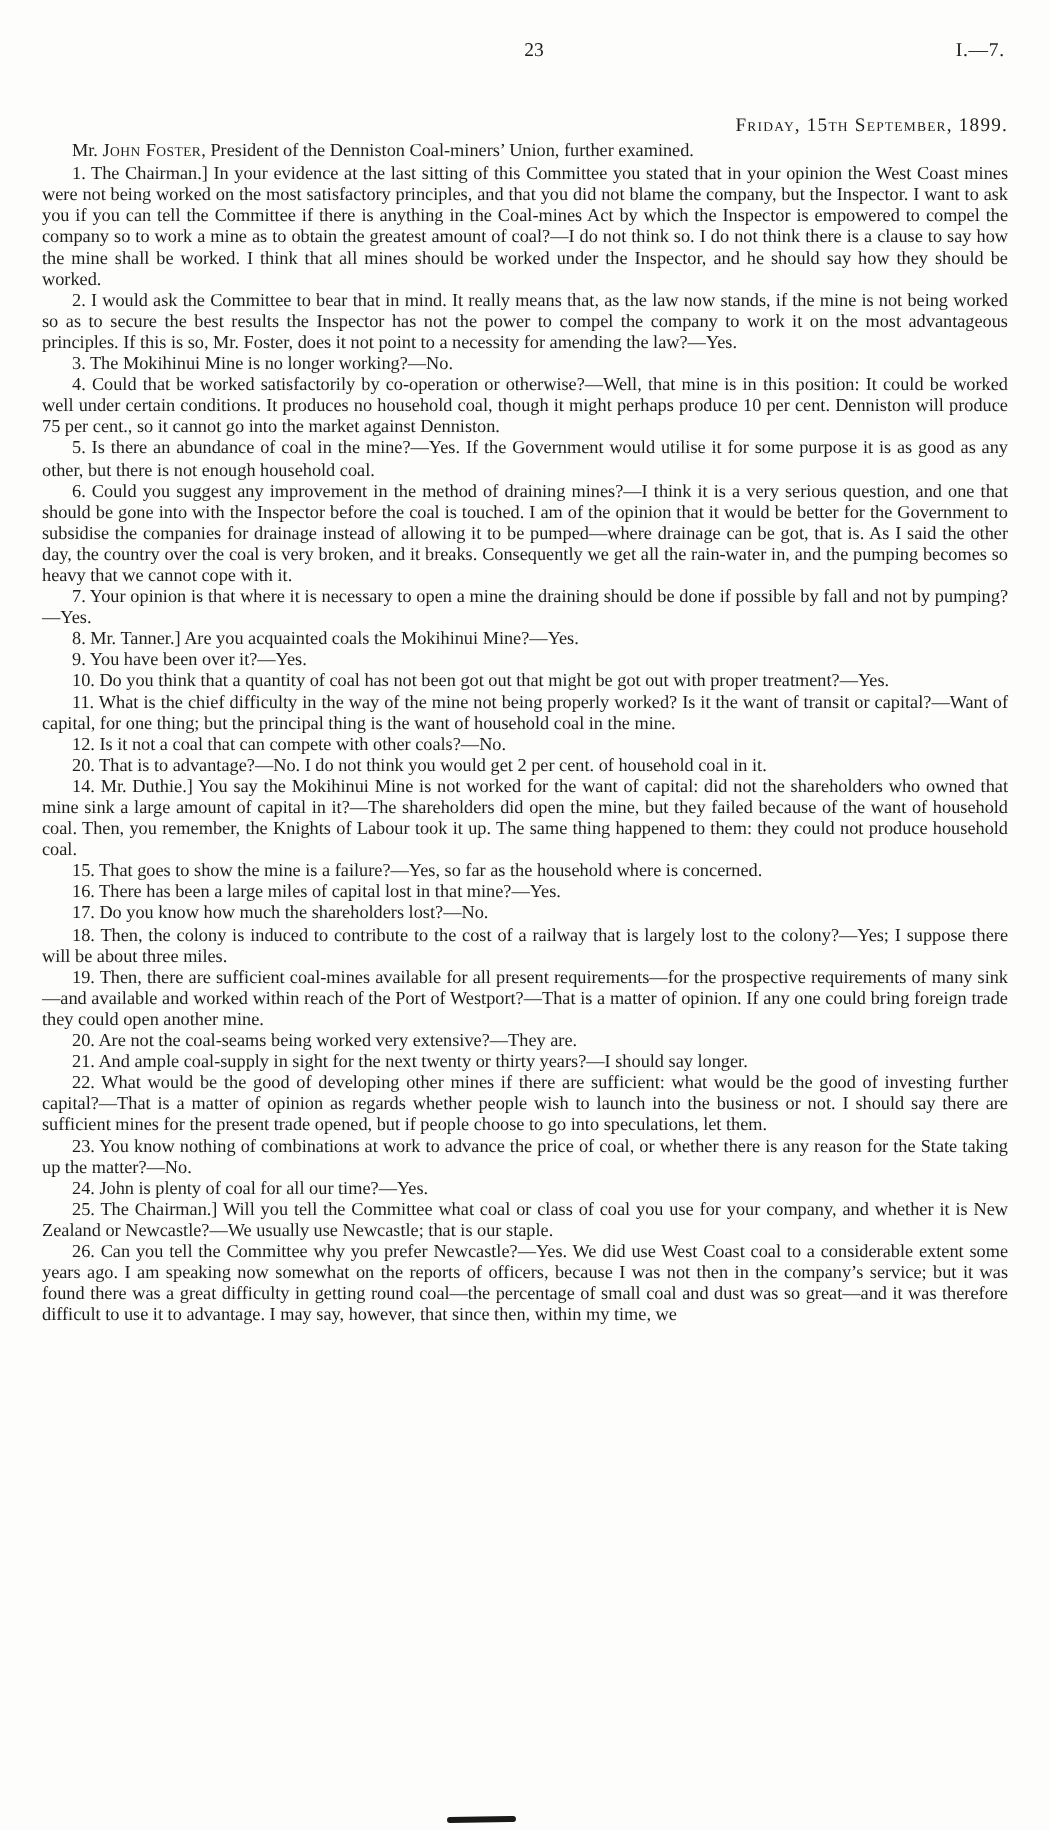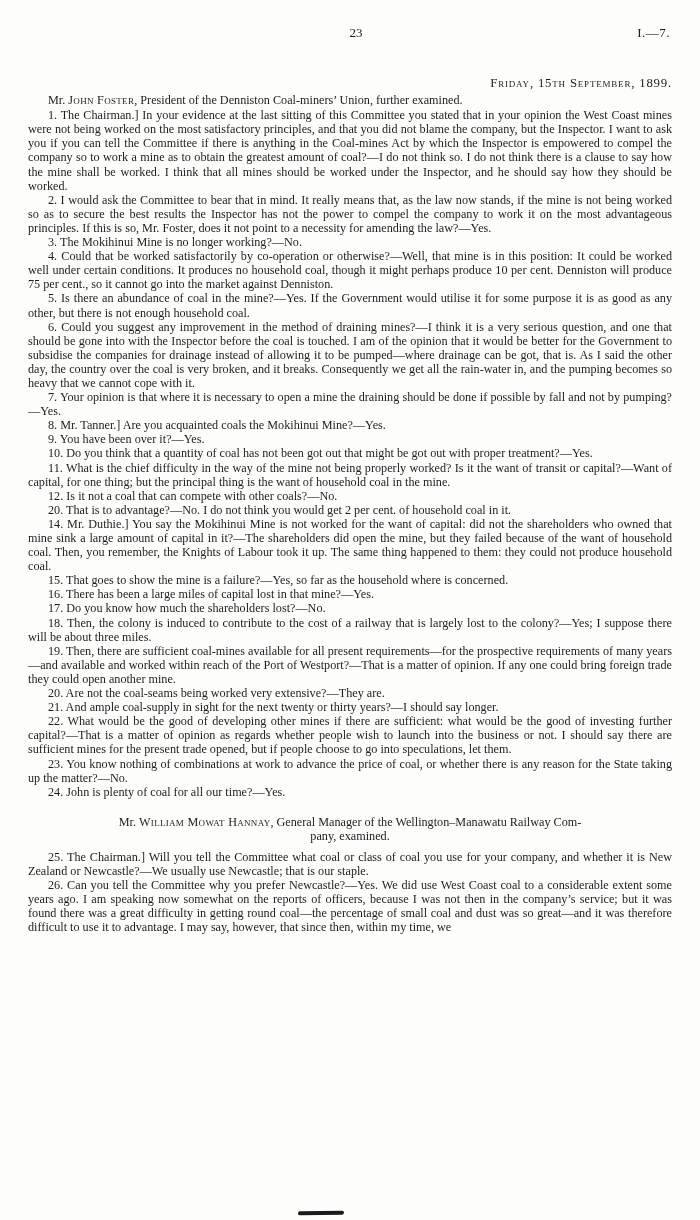--- a/index.html
+++ b/index.html
@@ -91,32 +91,28 @@
       <p class="qa"><span class="qnum">9. </span><span>You have been over it?—Yes.</span></p>
       <p class="qa"><span class="qnum">10. </span><span>Do you think that a quantity of coal has not been got out that might be got out with proper treatment?—Yes.</span></p>
       <p class="qa"><span class="qnum">11. </span><span>What is the chief difficulty in the way of the mine not being properly worked? Is it the want of transit or capital?—Want of capital, for one thing; but the principal thing is the want of household coal in the mine.</span></p>
       <p class="qa"><span class="qnum">12. </span><span>Is it not a coal that can compete with other coals?—No.</span></p>
       <p class="qa"><span class="qnum">20. </span><span>That is to advantage?—No. I do not think you would get 2 per cent. of household coal in it.</span></p>
       <p class="qa"><span class="qnum">14. </span><span class="speaker">Mr. Duthie.] </span><span>You say the Mokihinui Mine is not worked for the want of capital: did not the shareholders who owned that mine sink a large amount of capital in it?—The shareholders did open the mine, but they failed because of the want of household coal. Then, you remember, the Knights of Labour took it up. The same thing happened to them: they could not produce household coal.</span></p>
       <p class="qa"><span class="qnum">15. </span><span>That goes to show the mine is a failure?—Yes, so far as the household where is concerned.</span></p>
       <p class="qa"><span class="qnum">16. </span><span>There has been a large miles of capital lost in that mine?—Yes.</span></p>
       <p class="qa"><span class="qnum">17. </span><span>Do you know how much the shareholders lost?—No.</span></p>
       <p class="qa"><span class="qnum">18. </span><span>Then, the colony is induced to contribute to the cost of a railway that is largely lost to the colony?—Yes; I suppose there will be about three miles.</span></p>
-      <p class="qa"><span class="qnum">19. </span><span>Then, there are sufficient coal-mines available for all present requirements—for the prospective requirements of many years—and available and worked within reach of the Port of Westport?—That is a matter of opinion. If any one could bring foreign trade they could open another mine.</span></p>
+      <p class="qa"><span class="qnum">19. </span><span>Then, there are sufficient coal-mines available for all present requirements—for the prospective requirements of many sink—and available and worked within reach of the Port of Westport?—That is a matter of opinion. If any one could bring foreign trade they could open another mine.</span></p>
       <p class="qa"><span class="qnum">20. </span><span>Are not the coal-seams being worked very extensive?—They are.</span></p>
       <p class="qa"><span class="qnum">21. </span><span>And ample coal-supply in sight for the next twenty or thirty years?—I should say longer.</span></p>
       <p class="qa"><span class="qnum">22. </span><span>What would be the good of developing other mines if there are sufficient: what would be the good of investing further capital?—That is a matter of opinion as regards whether people wish to launch into the business or not. I should say there are sufficient mines for the present trade opened, but if people choose to go into speculations, let them.</span></p>
       <p class="qa"><span class="qnum">23. </span><span>You know nothing of combinations at work to advance the price of coal, or whether there is any reason for the State taking up the matter?—No.</span></p>
       <p class="qa"><span class="qnum">24. </span><span>John is plenty of coal for all our time?—Yes.</span></p>
     </div>
 
-  <div class="witness-heading">
-    <div><span>Mr. </span><span class="sc">William Mowat Hannay</span><span>, General Manager of the Wellington–Manawatu Railway Com-</span></div>
-    <div>pany, examined.</div>
-  </div>
 
   <div id="testimony2">
       <p class="qa"><span class="qnum">25. </span><span class="speaker">The Chairman.] </span><span>Will you tell the Committee what coal or class of coal you use for your company, and whether it is New Zealand or Newcastle?—We usually use Newcastle; that is our staple.</span></p>
       <p class="qa"><span class="qnum">26. </span><span>Can you tell the Committee why you prefer Newcastle?—Yes. We did use West Coast coal to a considerable extent some years ago. I am speaking now somewhat on the reports of officers, because I was not then in the company’s service; but it was found there was a great difficulty in getting round coal—the percentage of small coal and dust was so great—and it was therefore difficult to use it to advantage. I may say, however, that since then, within my time, we</span></p>
     </div>
 
   <div class="artifact"></div>
 </div>
 
 </body></html>

